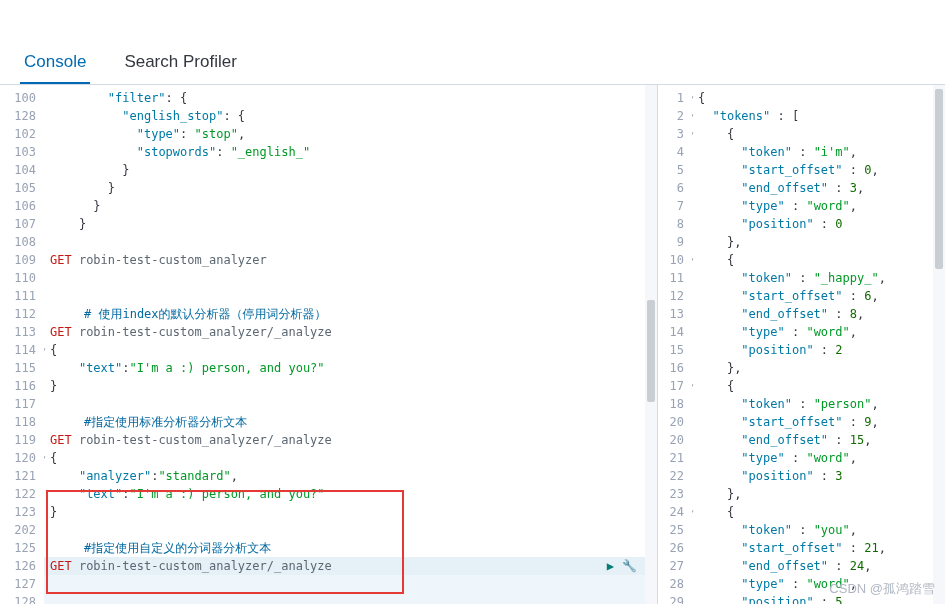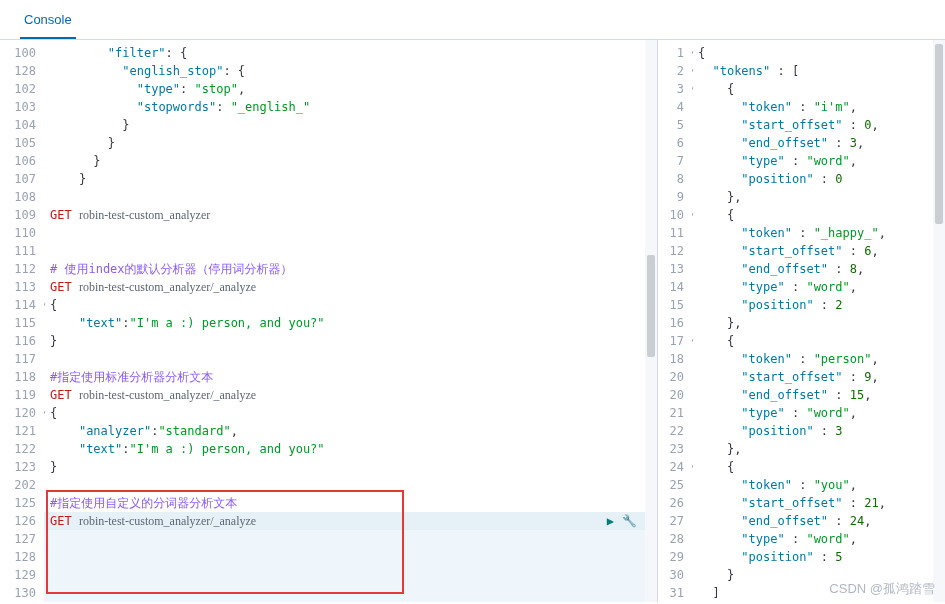--- a/index.html
+++ b/index.html
@@ -1,51 +1,52 @@
 <!DOCTYPE html>
 <html><head>
 <meta charset="utf-8">
 <style>
   * { box-sizing: border-box; margin: 0; padding: 0; }
   body { font-family: -apple-system, BlinkMacSystemFont, "Segoe UI", Helvetica, Arial, sans-serif; font-size: 13px; background: #fff; width: 945px; height: 604px; overflow: hidden; position: relative; }
   .tabs { display: flex; border-bottom: 1px solid #d3dae6; padding: 0 20px; gap: 30px; background: #fff; }
-  .tab { padding: 12px 4px 10px; color: #343741; font-size: 13px; cursor: pointer; border-bottom: 2px solid transparent; }
+  .tab { padding: 12px 4px 10px; color: #343741; font-size: 17px; cursor: pointer; border-bottom: 2px solid transparent; margin-top: 40px; }
   .tab.active { color: #006bb4; border-bottom: 2px solid #006bb4; font-weight: 500; }
   .workspace { display: flex; height: calc(100% - 42px); }
   .pane { position: relative; display: flex; font-family: Menlo, Consolas, monospace; font-size: 12px; line-height: 18px; }
   .pane.left { width: 658px; border-right: 1px solid #d3dae6; }
   .pane.right { flex: 1; }
   .gutter { width: 44px; text-align: right; color: #98a2b3; padding: 4px 8px 4px 0; background: #fff; user-select: none; }
   .pane.right .gutter { width: 34px; }
   .gutter div { height: 18px; }
   .code { flex: 1; padding: 4px 6px; white-space: pre; overflow: hidden; }
   .code .ln { height: 18px; display:block; }
   .tok-key { color: #0079a5; }
   .tok-str { color: #009926; }
   .tok-num { color: #106b00; }
   .tok-method { color: #c41a16; font-weight: 500; }
-  .tok-path { color: #5c6773; font-family: Liberation Serif, serif; }
-  .tok-comment { color: #8b5cf6; }
+  .tok-path { color: #5c6773; }
+  .tok-comment { color: #0369a1; margin-left: 34px; }
   .tok-punc { color: #343741; }
   .fold { color: #98a2b3; display:inline-block; width:10px; text-align:center; margin-left:-12px; margin-right:2px;}
   .actions { position: absolute; top: 0; right: 14px; display: flex; gap: 8px; }
   .actions span { color: #5b7083; cursor: pointer; }
   .scrollbar { position: absolute; right: 0; top: 0; bottom: 0; width: 12px; background: #f5f7fa; }
   .thumb { position: absolute; left: 2px; right: 2px; background: #c9cdd4; border-radius: 2px; }
   .highlight-box { position: absolute; border: 2px solid #e53935; pointer-events: none; }
   .arrow-svg { position: absolute; pointer-events: none; }
   .cur-line-bg { position:absolute; background:#e6f0f7; left:44px; right:12px; height:18px; }
   .sel-bg { position:absolute; background:#eef5fb; left:44px; right:12px; }
   .watermark { position:absolute; right:10px; bottom:6px; color:#b0b7c3; font-size:13px; font-family: Arial, sans-serif; }
 </style>
 </head>
 <body>
 
 <div class="tabs">
     <div class="tab active">Console</div>
+    <div class="tab">Search Profiler</div>
   </div>
 
 <div class="workspace">
   <div class="pane left">
     <div class="sel-bg" style="top: 472px; height: 90px;"></div>
     <div class="cur-line-bg" style="top: 472px;"></div>
     <div class="gutter">
         <div>100</div>
         <div>128</div>
         <div>102</div>

